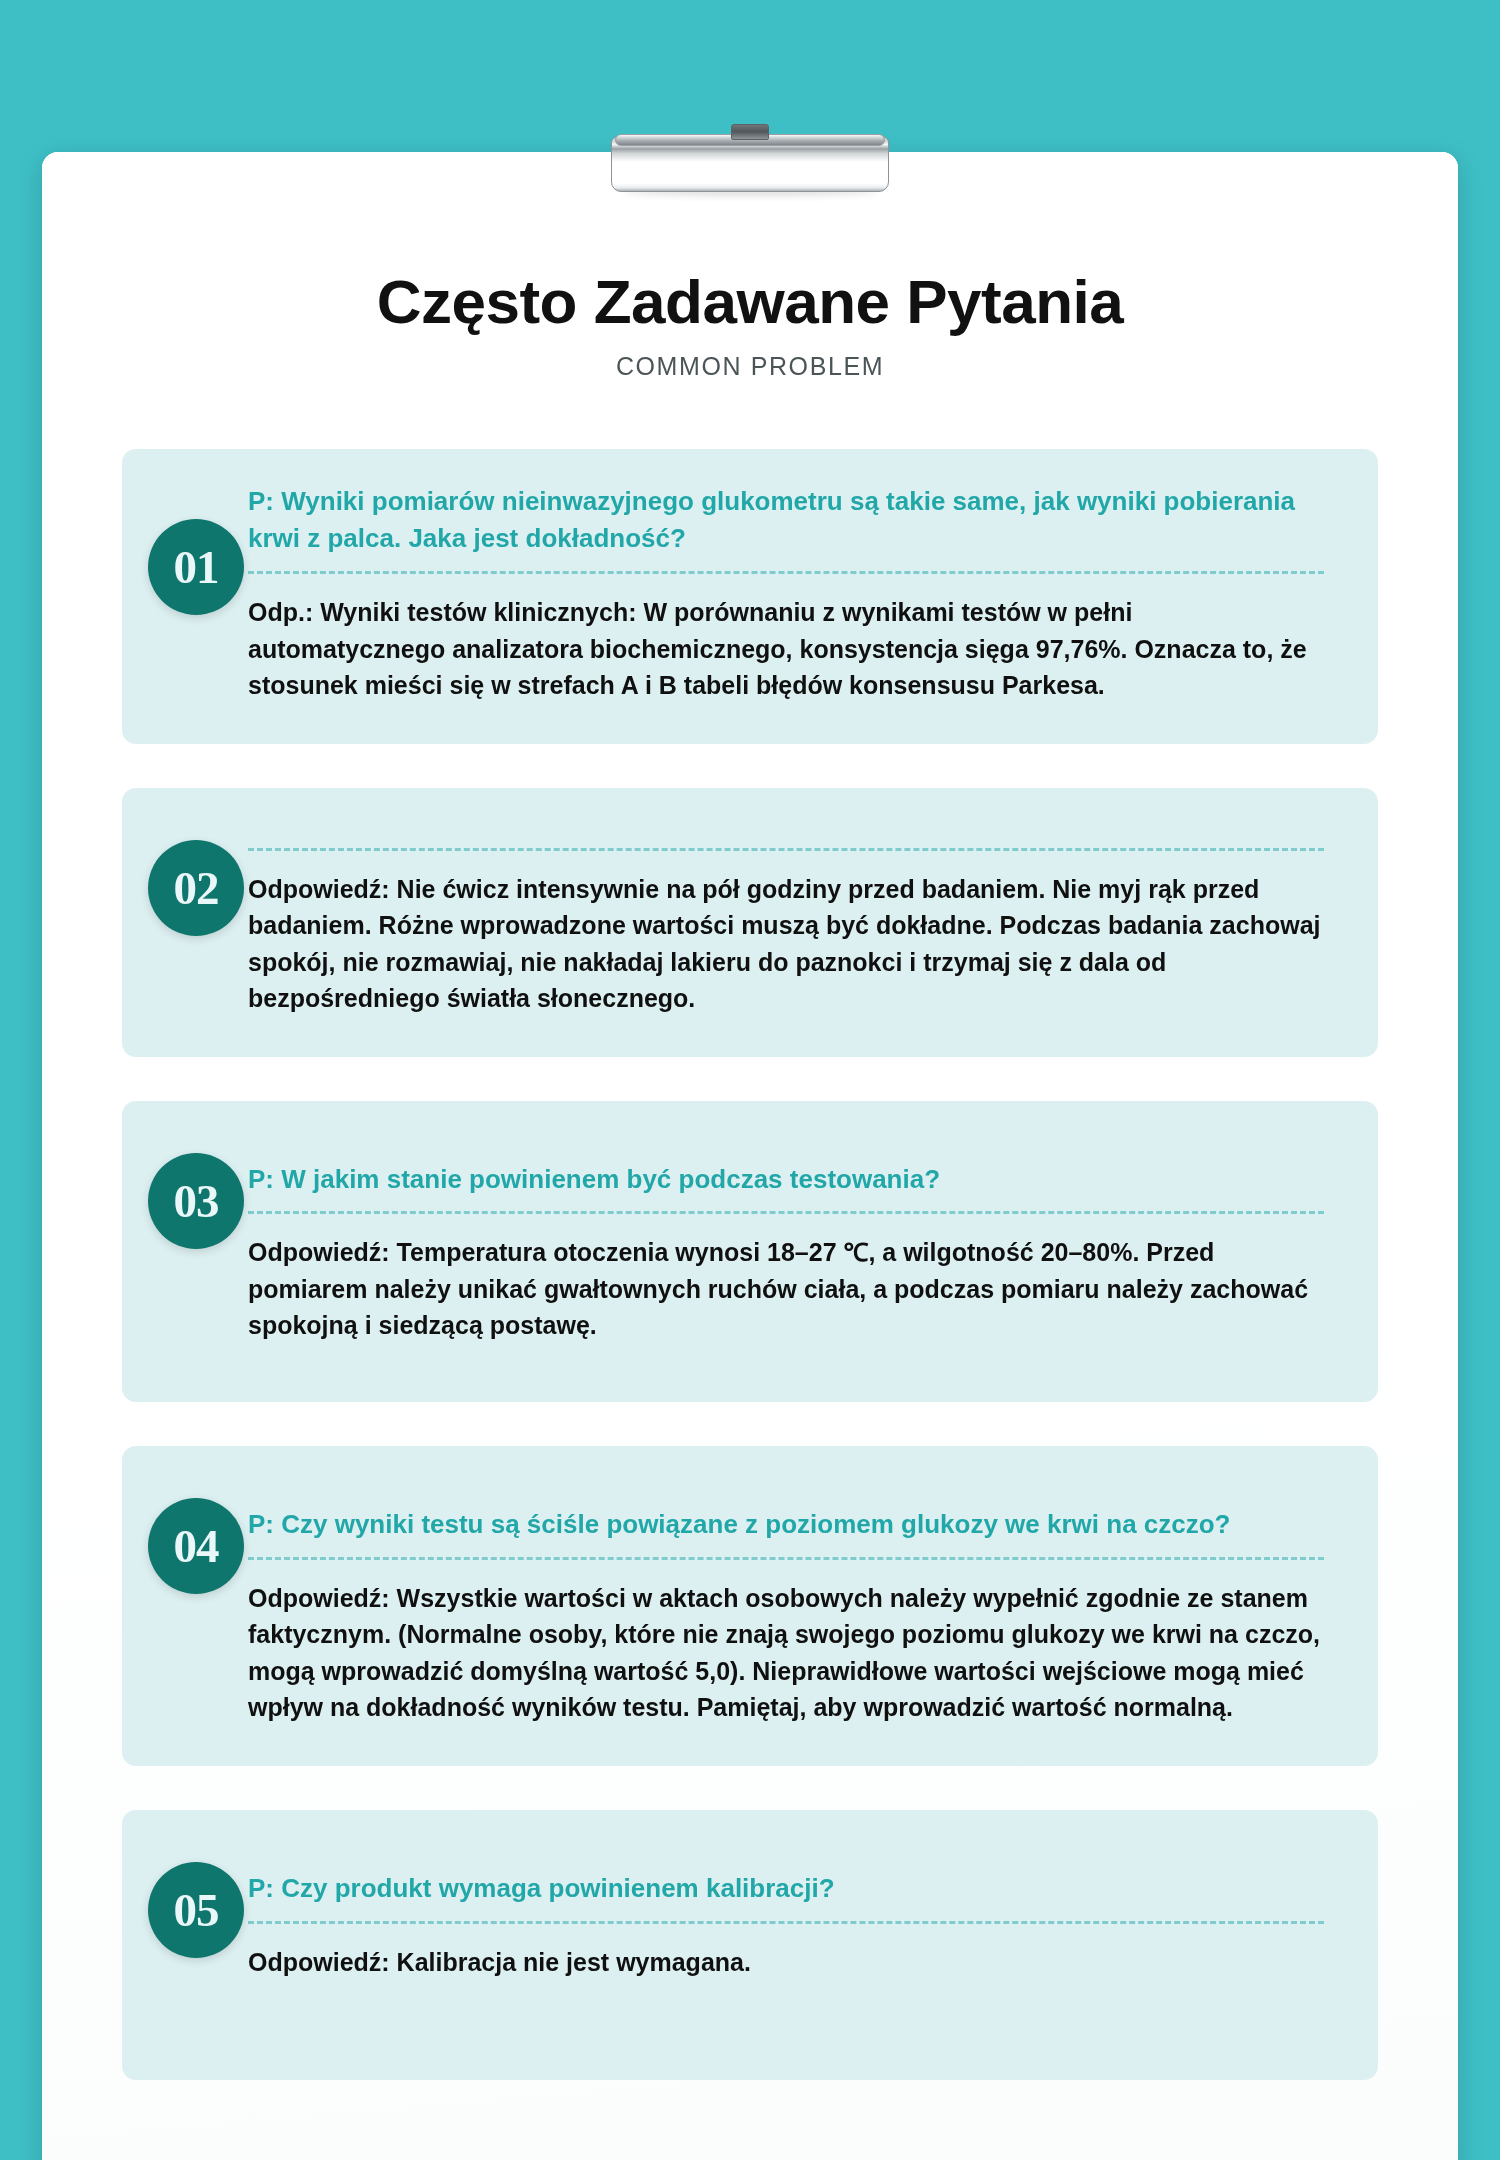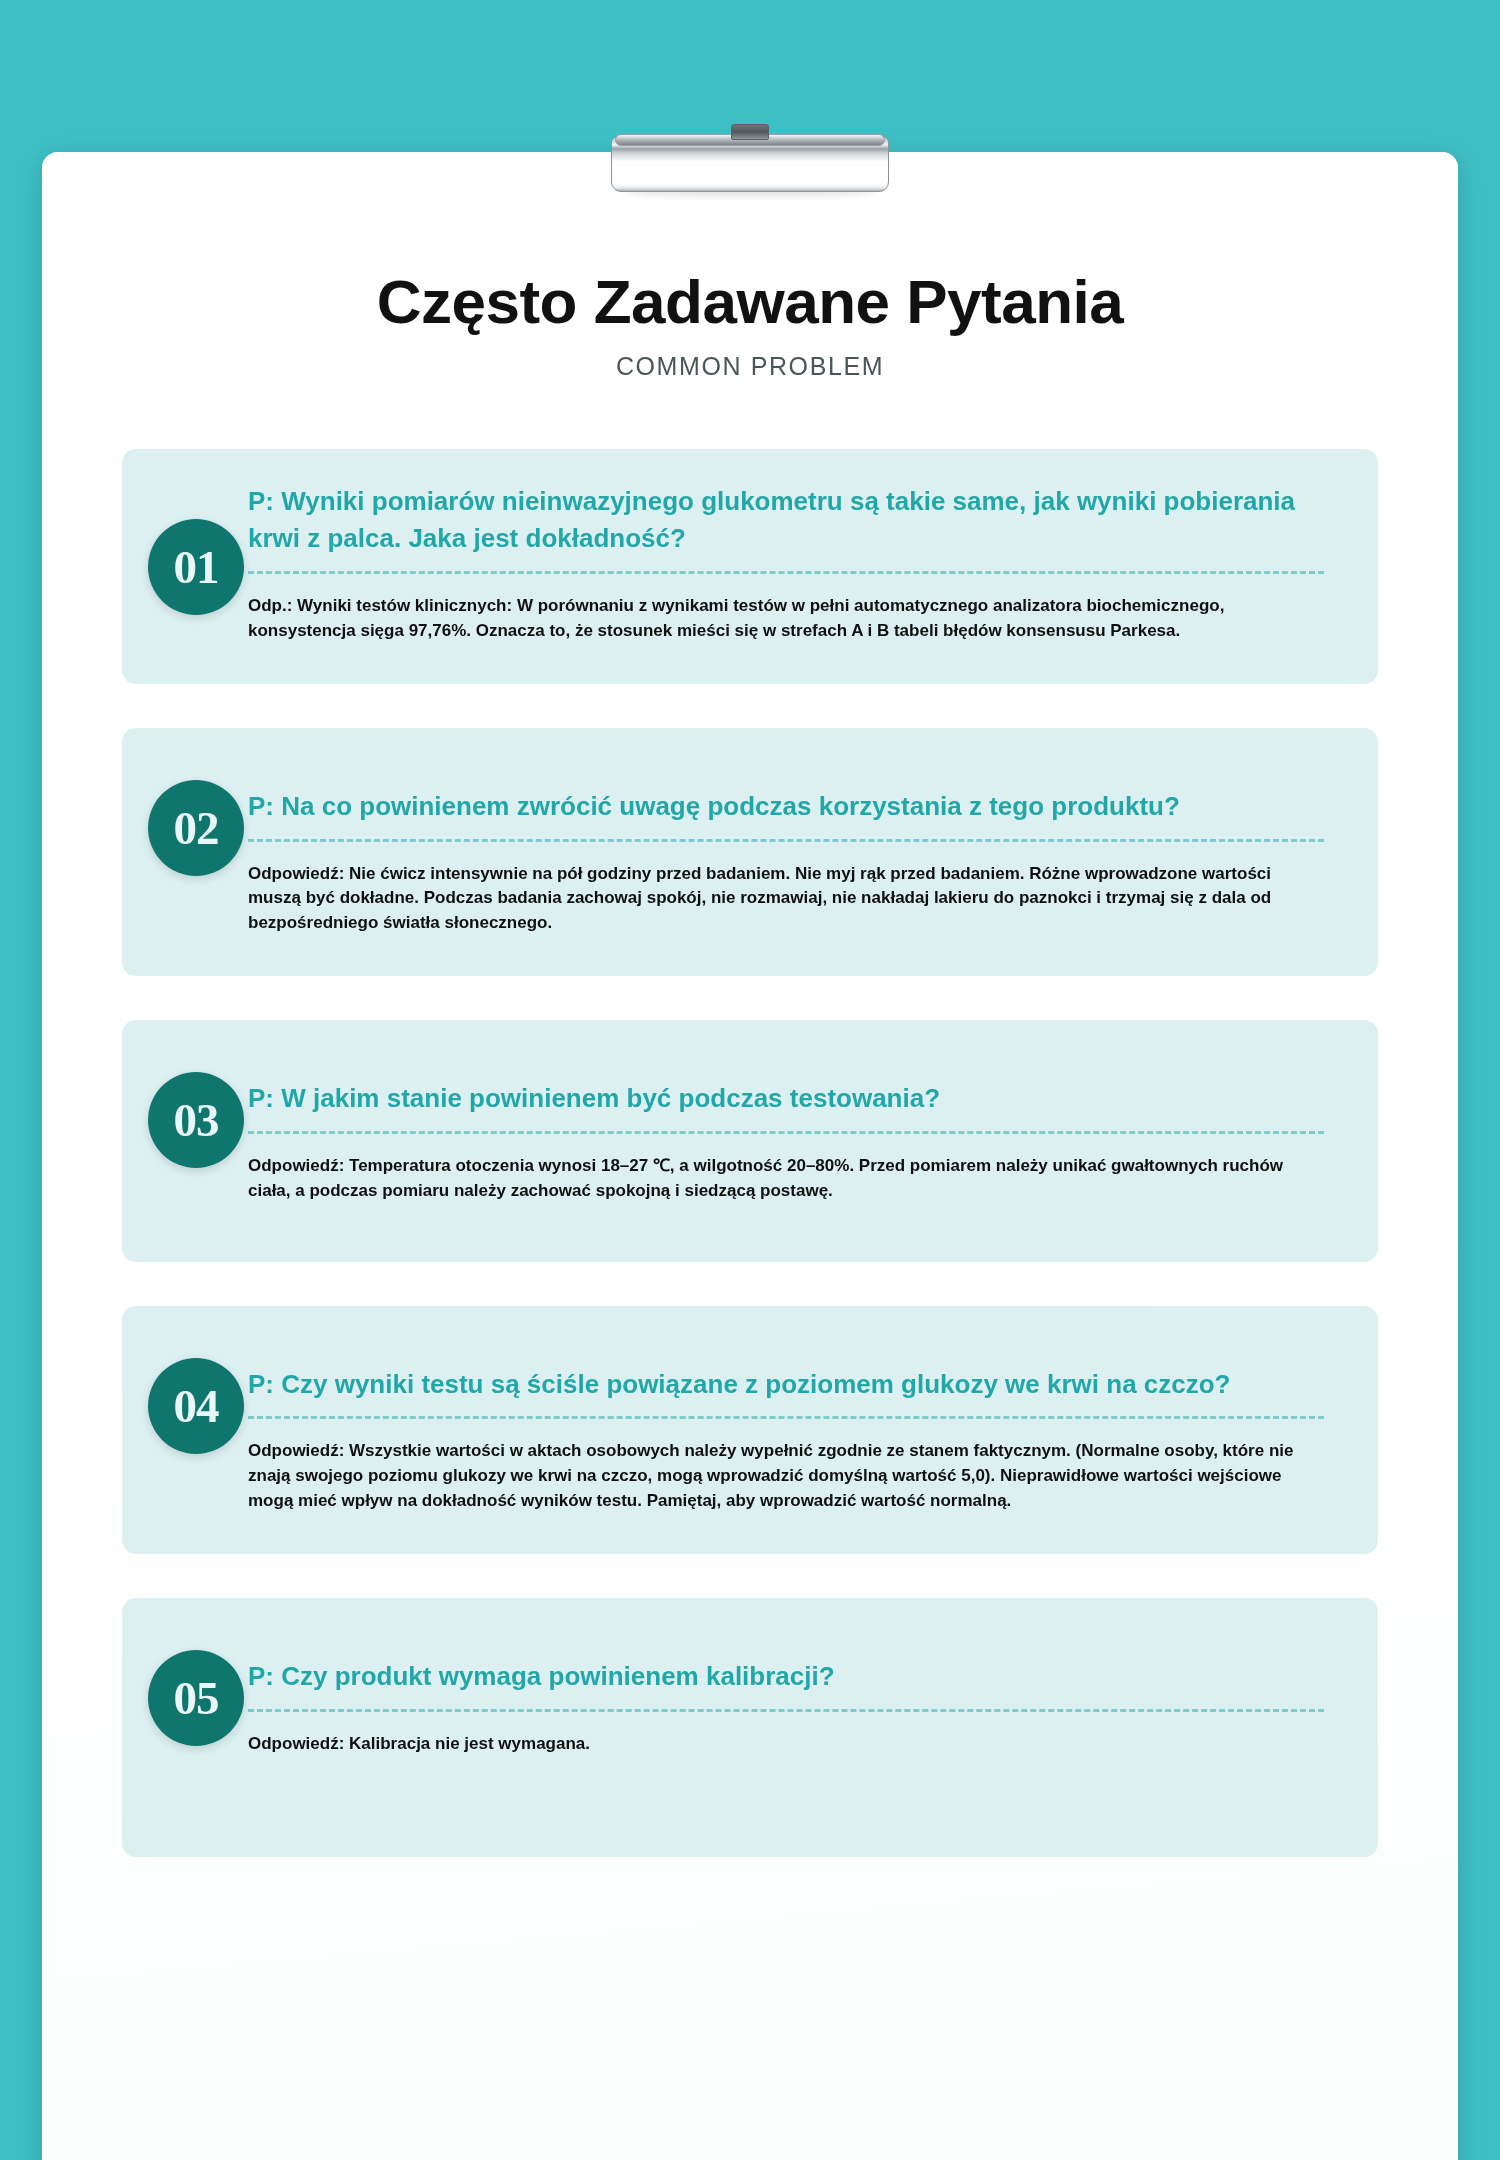--- a/index.html
+++ b/index.html
@@ -165,21 +165,21 @@
 
   .faq-divider {
     height: 0;
     border-top: 3px dashed #6fc5c7;
     margin: 0 0 20px 0;
     opacity: .85;
   }
 
   .faq-answer {
     color: #101010;
-    font-size: 17px;
+    font-size: 25px;
     font-weight: 700;
     line-height: 1.46;
   }
 
   
   .faq-item.q-1 .faq-badge { top: 70px; }
   .faq-item.q-2 .faq-badge { top: 52px; }
   .faq-item.q-3 .faq-badge { top: 52px; }
   .faq-item.q-4 .faq-badge { top: 52px; }
   .faq-item.q-5 .faq-badge { top: 52px; }
@@ -210,21 +210,20 @@
       <div class="faq-card">
         <div class="faq-question">P: Wyniki pomiarów nieinwazyjnego glukometru są takie same, jak wyniki pobierania krwi z palca. Jaka jest dokładność?</div>
         <div class="faq-divider"></div>
         <div class="faq-answer">Odp.: Wyniki testów klinicznych: W porównaniu z wynikami testów w pełni automatycznego analizatora biochemicznego, konsystencja sięga 97,76%. Oznacza to, że stosunek mieści się w strefach A i B tabeli błędów konsensusu Parkesa.</div>
       </div>
     </div>
 
     <div class="faq-item q-2">
       <div class="faq-badge">02</div>
       <div class="faq-card">
-        <div class="faq-question">P: Na co powinienem zwrócić uwagę podczas korzystania z tego produktu?</div>
         <div class="faq-divider"></div>
         <div class="faq-answer">Odpowiedź: Nie ćwicz intensywnie na pół godziny przed badaniem. Nie myj rąk przed badaniem. Różne wprowadzone wartości muszą być dokładne. Podczas badania zachowaj spokój, nie rozmawiaj, nie nakładaj lakieru do paznokci i trzymaj się z dala od bezpośredniego światła słonecznego.</div>
       </div>
     </div>
 
     <div class="faq-item q-3">
       <div class="faq-badge">03</div>
       <div class="faq-card">
         <div class="faq-question">P: W jakim stanie powinienem być podczas testowania?</div>
         <div class="faq-divider"></div>

